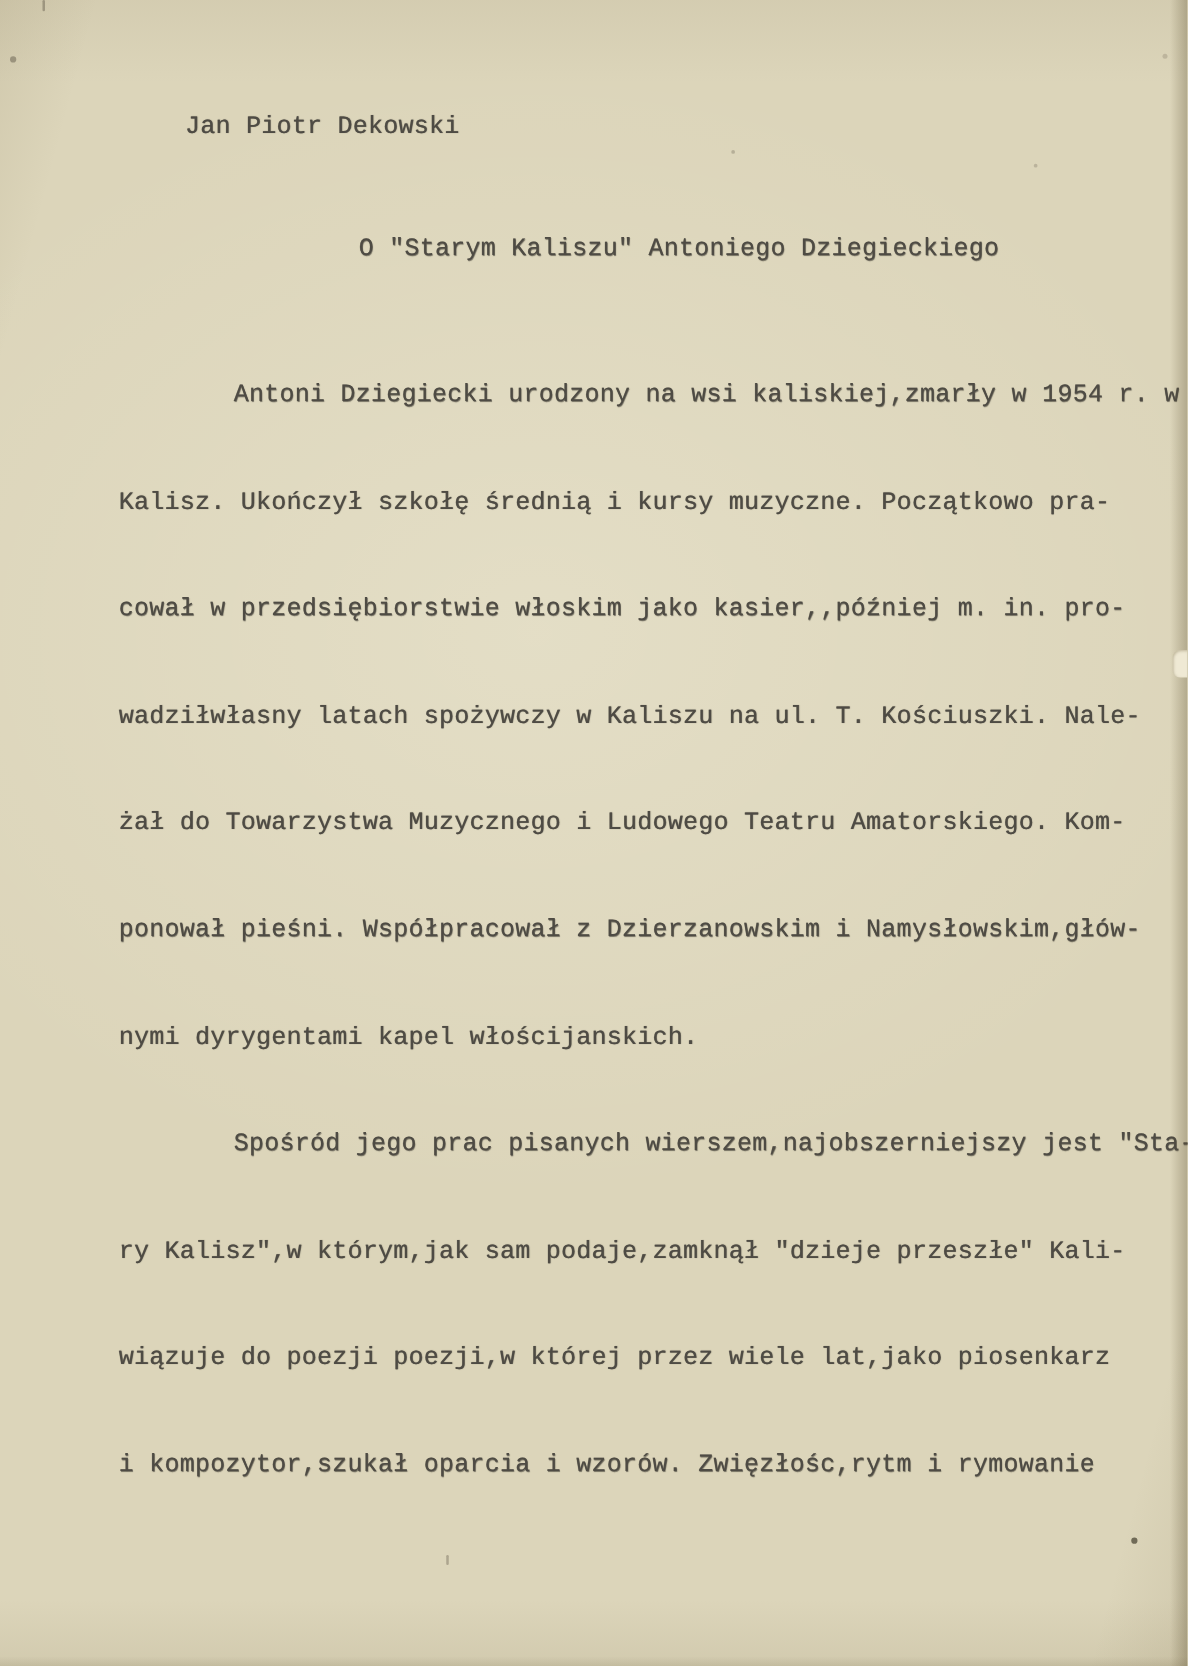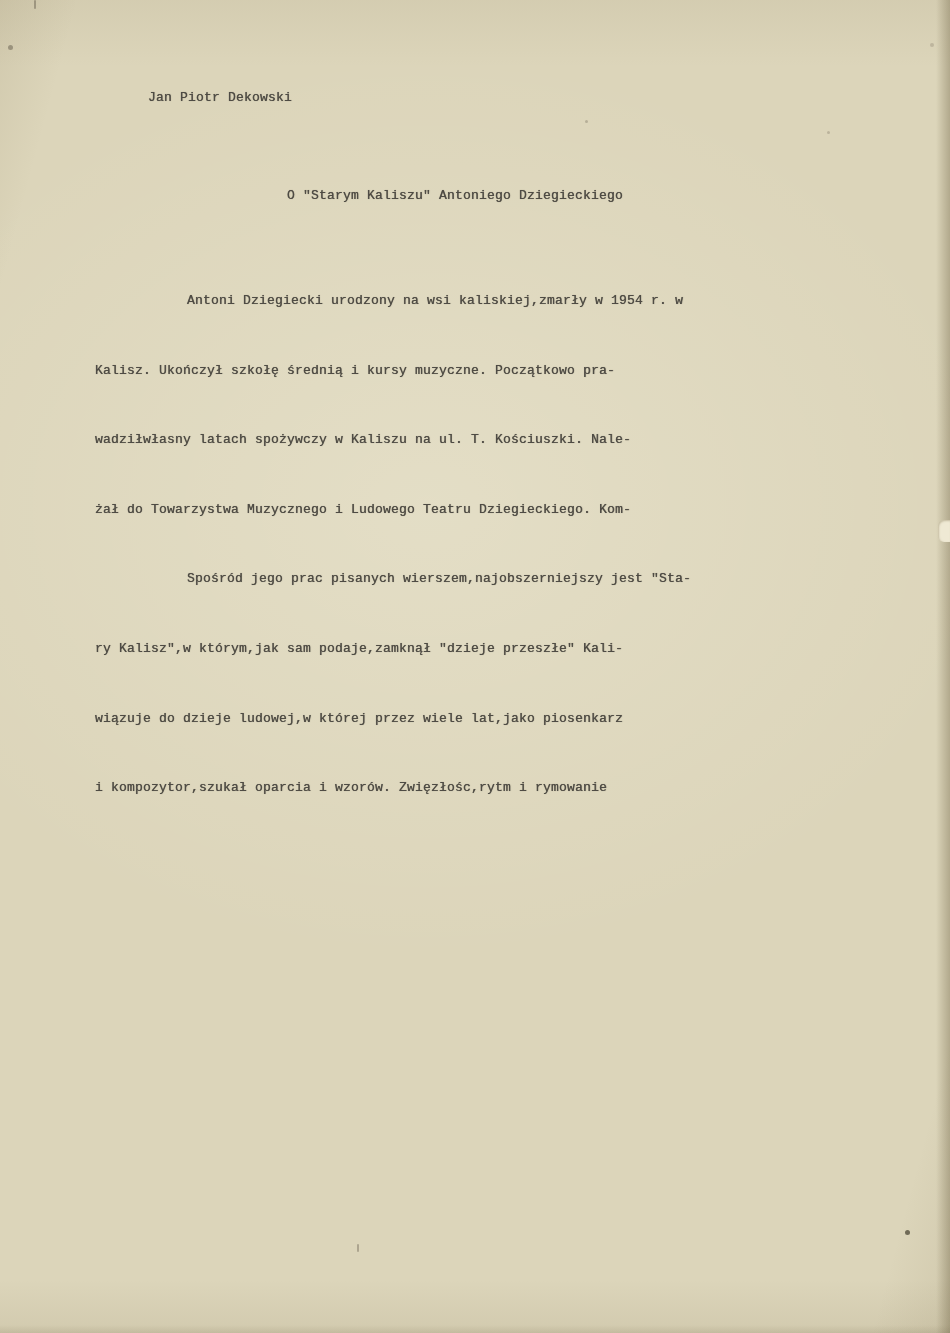--- a/index.html
+++ b/index.html
@@ -8,21 +8,21 @@
     background:
       radial-gradient(ellipse 900px 700px at 45% 38%, rgba(255,253,240,0.22), rgba(255,253,240,0) 65%),
       linear-gradient(105deg, rgba(110,95,60,0.10) 0%, rgba(110,95,60,0) 6%, rgba(110,95,60,0) 94%, rgba(110,95,60,0.10) 100%),
       linear-gradient(180deg, rgba(120,105,70,0.08) 0%, rgba(120,105,70,0) 5%, rgba(120,105,70,0) 96%, rgba(120,105,70,0.10) 100%),
       #dcd5ba;
     font-family:"Liberation Mono","DejaVu Sans Mono",monospace;
     color:#4e4b44;
   }
   .page{position:absolute;inset:0;}
   .typed{
-    font-size:13px;
+    font-size:20px;
     letter-spacing:0.2px;
     color:#4e4b44;
     text-shadow:0.3px 0.4px 0.7px rgba(62,59,50,0.65), -0.2px 0 0.5px rgba(62,59,50,0.35);
     white-space:pre;
   }
   .author{position:absolute;left:148px;top:90px;}
   .title{position:absolute;left:287px;top:188px;}
   .doc-body{position:absolute;left:95px;top:256px;width:840px;}
   .line{height:39.6px;line-height:30px;}
   .indent{text-indent:92px;}
@@ -54,25 +54,28 @@
 
 <div class="page">
 
   <div class="typed author">Jan Piotr Dekowski</div>
 
   <div class="typed title">O "Starym Kaliszu" Antoniego Dziegieckiego</div>
 
   <div class="doc-body typed">
     <div class="line indent">Antoni Dziegiecki urodzony na wsi kaliskiej,zmarły w 1954 r. w</div>
     <div class="line">Kalisz. Ukończył szkołę średnią i kursy muzyczne. Początkowo pra-</div>
+    <div class="line">cował w przedsiębiorstwie włoskim jako kasier,,później m. in. pro-</div>
     <div class="line">wadziłwłasny latach spożywczy w Kaliszu na ul. T. Kościuszki. Nale-</div>
-    <div class="line">żał do Towarzystwa Muzycznego i Ludowego Teatru Dziegieckiego. Kom-</div>
+    <div class="line">żał do Towarzystwa Muzycznego i Ludowego Teatru Amatorskiego. Kom-</div>
+    <div class="line">ponował pieśni. Współpracował z Dzierzanowskim i Namysłowskim,głów-</div>
+    <div class="line">nymi dyrygentami kapel włościjanskich.</div>
     <div class="line indent">Spośród jego prac pisanych wierszem,najobszerniejszy jest "Sta-</div>
     <div class="line">ry Kalisz",w którym,jak sam podaje,zamknął "dzieje przeszłe" Kali-</div>
-    <div class="line">wiązuje do dzieje ludowej,w której przez wiele lat,jako piosenkarz</div>
+    <div class="line">wiązuje do poezji poezji,w której przez wiele lat,jako piosenkarz</div>
     <div class="line">i kompozytor,szukał oparcia i wzorów. Zwięzłośc,rytm i rymowanie</div>
     
     
     
     
     
     
     
     
     

